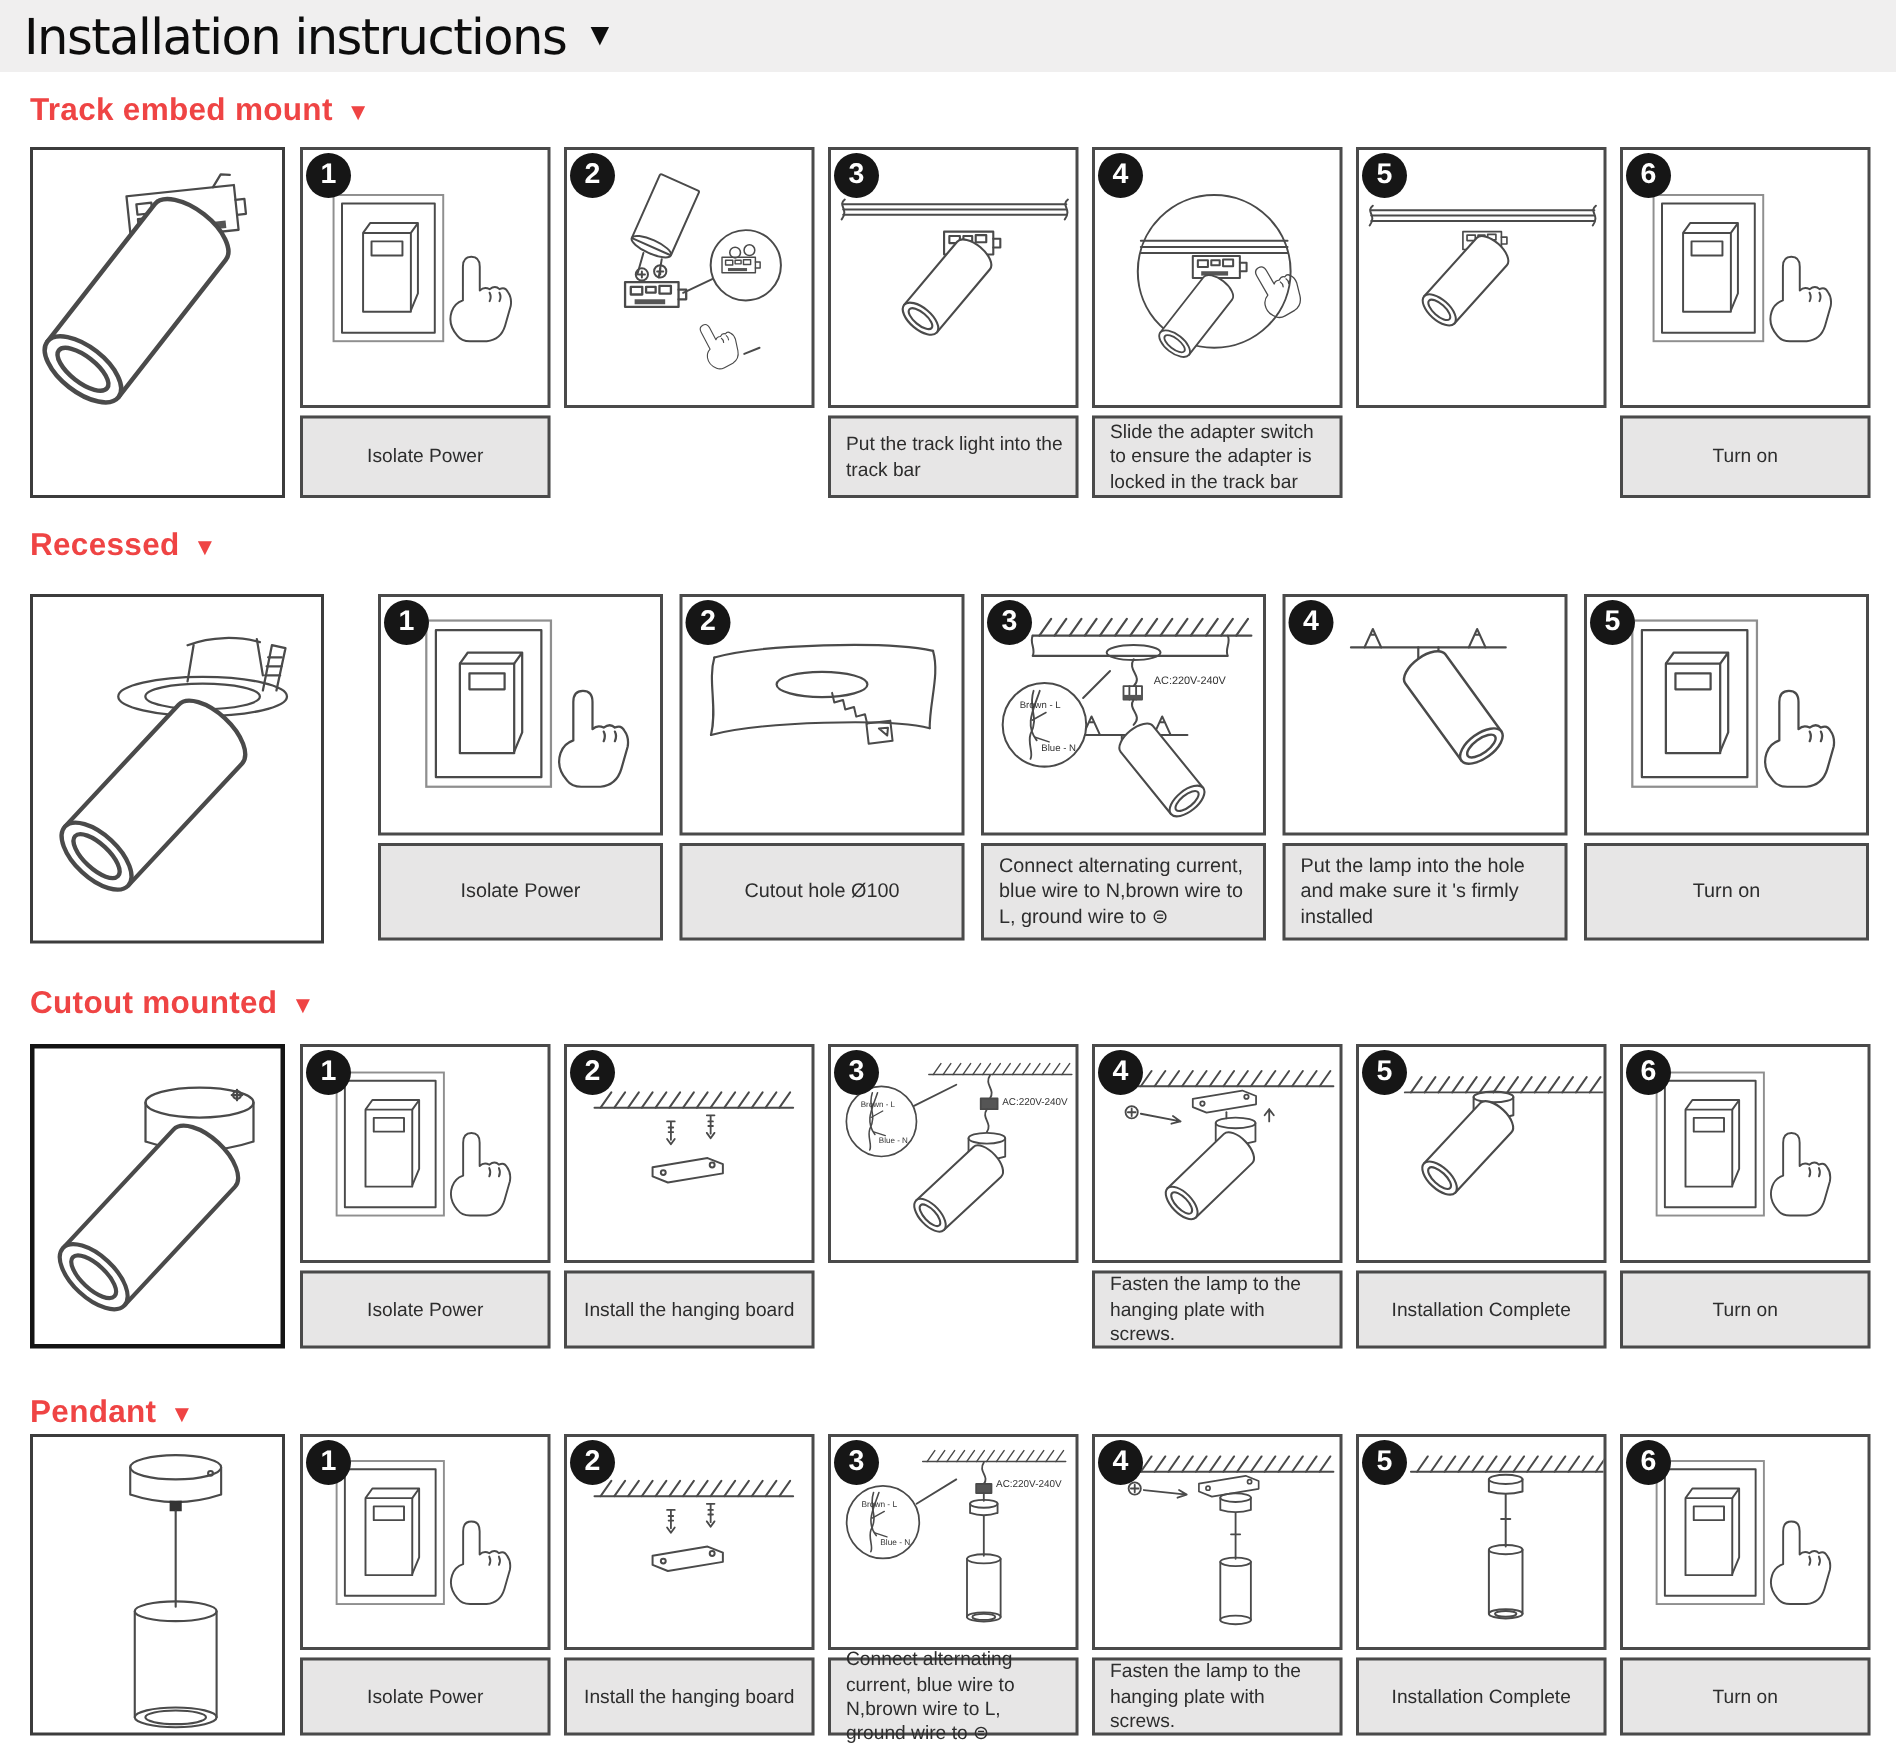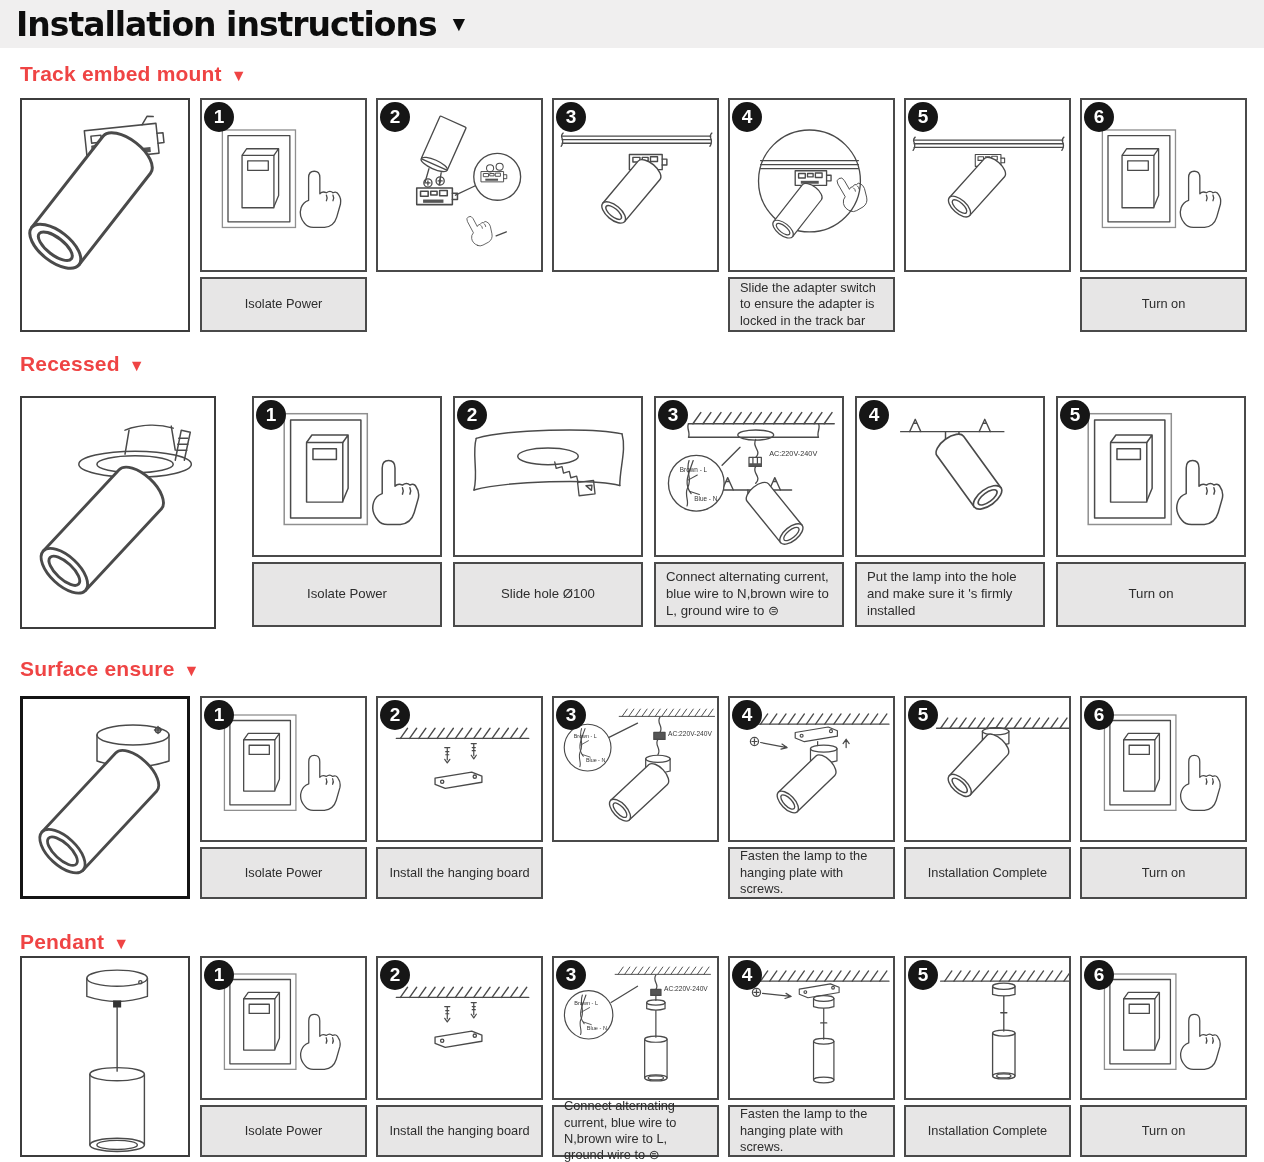--- a/index.html
+++ b/index.html
@@ -1,19 +1,19 @@
 <!DOCTYPE html>
 <html><head>
 <meta charset="utf-8">
 <style>
   *{margin:0;padding:0;box-sizing:border-box}
   html,body{width:1264px;height:1162px;background:#fff;overflow:hidden;
     font-family:"Liberation Sans","DejaVu Sans",sans-serif;color:#222}
   .title-bar{height:48px;background:#f0efef;display:flex;align-items:center;padding-left:16px}
-  .title-bar h1{font-size:33px;font-weight:700;letter-spacing:-1px;color:#0d0d0d;
+  .title-bar h1{font-size:33px;font-weight:400;letter-spacing:-1px;color:#0d0d0d;
     font-family:"DejaVu Sans","Liberation Sans",sans-serif}
   .title-bar .tri{font-size:21px;margin-left:12px;color:#0d0d0d}
   .sec-head{margin-left:20px;font-size:21px;font-weight:600;color:#ef4444;letter-spacing:.2px;line-height:24px}
   .sec-head .tri{font-size:16px;margin-left:9px}
   .sh1{margin-top:14px;margin-bottom:10px}
   .sh2{margin-top:20px;margin-bottom:18px}
   .sh3{margin-top:28px;margin-bottom:13px}
   .sh4{margin-top:31px;}
   .row{display:flex;align-items:flex-start;margin-left:20px}
   .product{border:2px solid #3c3c3c;background:#fff;flex:none}
@@ -187,20 +187,21 @@
       <div class="numbadge">3</div>
       <svg viewBox="0 0 160 140">
         <g fill="none" stroke="#4a4a4a" stroke-width="1.3" stroke-linecap="round" stroke-linejoin="round">
           <use href="#s-track" transform="translate(5,22)"></use>
           <use href="#s-adblock" transform="translate(74,40) scale(1.15)"></use>
           <path d="M88 55 V60"></path>
           <use href="#s-lamp" transform="translate(56,100) rotate(-50)"></use>
         </g>
       </svg>
     </div>
+    <div class="cap left">Put the track light into the track bar</div>
   </div>
 
   <div class="panel">
     <div class="imgbox">
       <div class="numbadge">4</div>
       <svg viewBox="0 0 160 140">
         <g fill="none" stroke="#4a4a4a" stroke-width="1.3" stroke-linecap="round" stroke-linejoin="round">
           <circle cx="78" cy="66" r="50"></circle>
           <path d="M30 46 H126 M30 54 H126 M30 50 H126"></path>
           <use href="#s-adblock" transform="translate(64,56) scale(1.1)"></use>
@@ -278,21 +279,21 @@
         <g fill="none" stroke="#4a4a4a" stroke-width="1.3" stroke-linecap="round" stroke-linejoin="round">
           <path d="M16 36 C44 28 118 26 146 32"></path>
           <path d="M14 82 C44 74 120 72 144 78"></path>
           <path d="M16 36 C12 50 18 66 14 82"></path>
           <path d="M146 32 C150 46 144 62 144 78"></path>
           <ellipse cx="80" cy="52" rx="27" ry="7.5"></ellipse>
           <use href="#s-saw" transform="translate(86,57) rotate(18)"></use>
         </g>
       </svg>
     </div>
-    <div class="cap">Slide hole Ø100</div>
+    <div class="cap">Cutout hole Ø100</div>
   </div>
 
   <div class="panel">
     <div class="imgbox">
       <div class="numbadge">3</div>
       <svg viewBox="0 0 160 140">
         <g fill="none" stroke="#4a4a4a" stroke-width="1.2" stroke-linecap="round" stroke-linejoin="round">
           <use href="#s-hatch" transform="translate(26,10)"></use>
           <path d="M26 35 H142 M26 23 C24 27 28 31 26 35 M142 23 C144 27 140 31 142 35"></path>
           <ellipse cx="86" cy="33" rx="16" ry="4.5"></ellipse>
@@ -336,21 +337,21 @@
         <g fill="none" stroke="#4a4a4a" stroke-width="1.4">
             <use href="#s-switch" transform="translate(24,14) scale(0.95)"></use>
           </g>
       </svg>
     </div>
     <div class="cap">Turn on</div>
   </div>
 </div>
 
 <div class="sec-head sh3">
-  <span>Surface ensure</span><span class="tri">▼</span>
+  <span>Cutout mounted</span><span class="tri">▼</span>
 </div>
 <div class="row r3">
   <div class="product">
     <svg viewBox="0 0 164 197">
       <g fill="none" stroke="#4a4a4a" stroke-width="1.5" stroke-linecap="round" stroke-linejoin="round">
         <ellipse cx="110" cy="36" rx="36" ry="10"></ellipse>
         <path d="M74 36 V62 M146 36 V62 M74 62 Q110 74 146 62"></path>
         <circle cx="135" cy="31" r="2.6"></circle>
         <path d="M131.5 31 h7 M135 27.5 v7"></path>
         <path d="M104 70 L98 80"></path>

